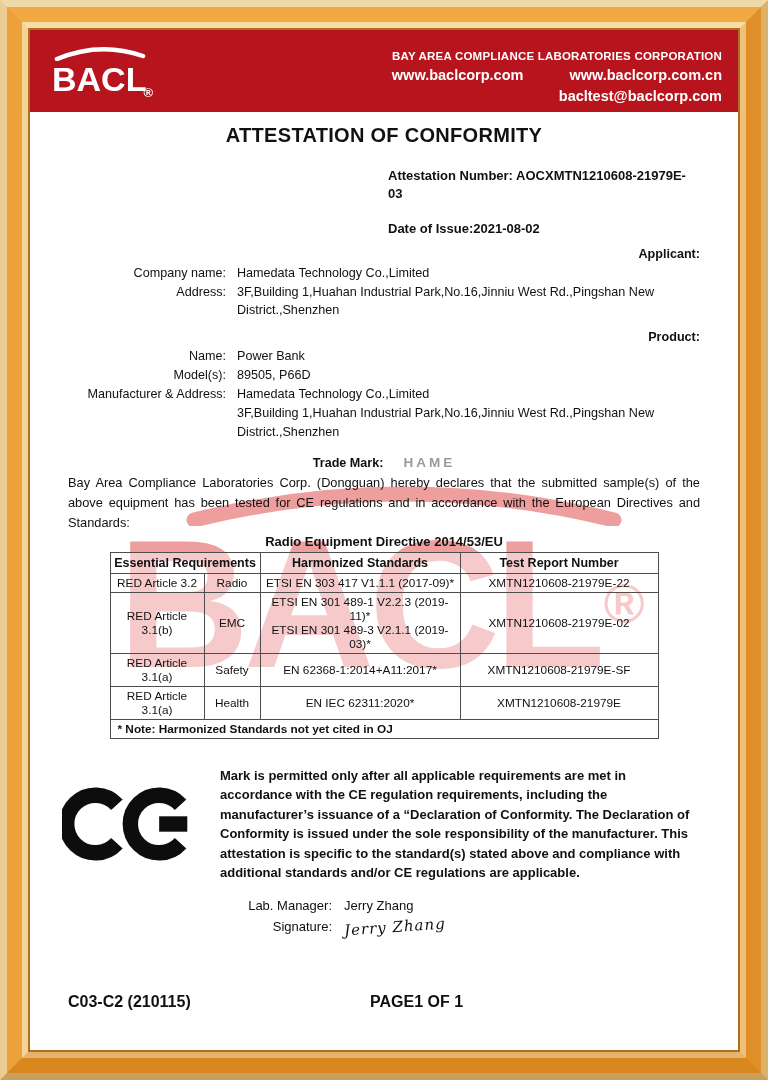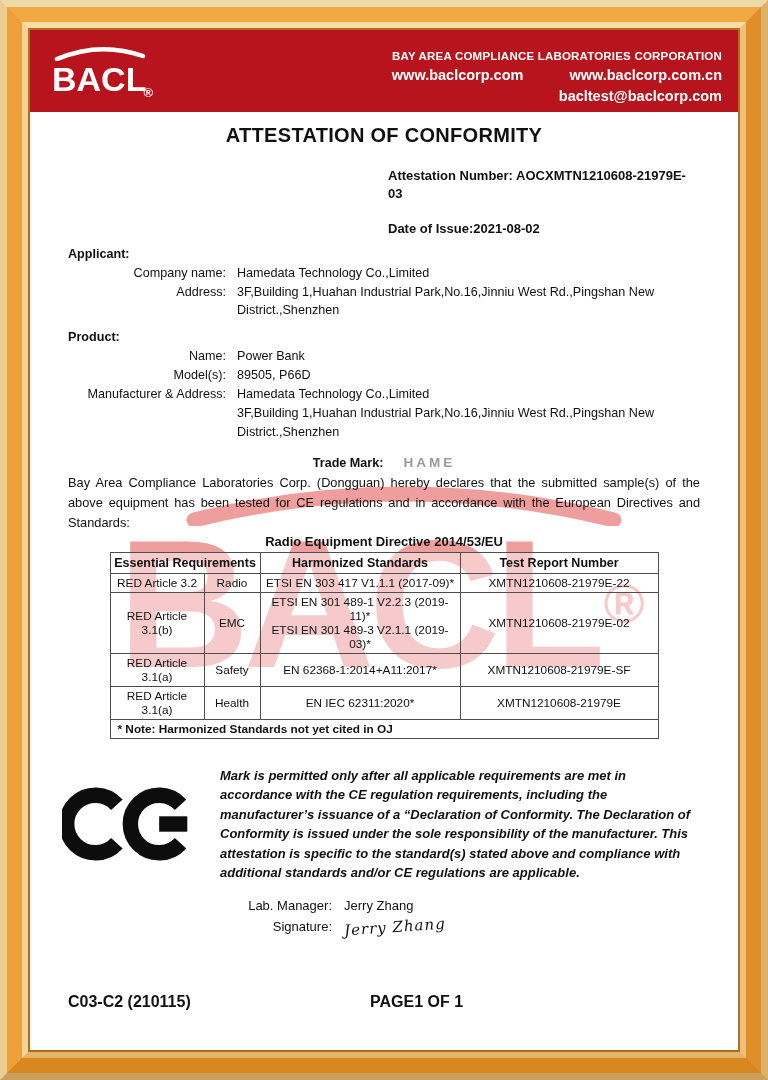--- a/index.html
+++ b/index.html
@@ -18,21 +18,21 @@
   .banner-right{color:#fff;text-align:right;font-weight:bold;display:flex;flex-direction:column;gap:5px;margin-top:12px;}
   .org-name{font-size:11.5px;letter-spacing:0.2px;}
   .sites{font-size:14.5px;display:flex;gap:46px;justify-content:flex-end;align-items:flex-end;}
   .email{font-size:14.5px;}
   
   .main{padding:0 38px;position:relative;}
   .doc-title{margin-top:12px;text-align:center;font-size:20px;font-weight:bold;letter-spacing:0.3px;}
   .meta-line{font-weight:bold;font-size:13px;margin-left:320px;line-height:1.38;}
   .m1{margin-top:20px;}
   .m2{margin-top:17px;}
-  .section-label{font-weight:bold;font-size:12.6px;line-height:1.5;}
+  .section-label{font-weight:bold;font-size:12.6px;line-height:1.5;text-align:right;}
   .sec-applicant{margin-top:7px;}
   .sec-product{margin-top:8px;}
   .kv{display:flex;font-size:12.6px;line-height:1.5;}
   .kv-label{width:158px;text-align:right;flex:none;}
   .kv-value{margin-left:11px;max-width:466px;}
   .preline{white-space:pre-line;}
   .trade-row{margin-top:11px;font-size:12.6px;font-weight:bold;line-height:1.5;text-align:center;}
   .hame{color:#9a9a9a;font-weight:bold;letter-spacing:3px;margin-left:20px;font-size:13.5px;}
   .declaration{text-align:justify;line-height:1.56;font-size:12.8px;position:relative;z-index:2;}
   
@@ -42,21 +42,21 @@
   .wm-text{font-size:182px;font-weight:bold;line-height:0.78;letter-spacing:-6px;margin-top:8px;white-space:nowrap;font-family:"Liberation Sans",sans-serif;}
   .wm-reg{font-size:56px;letter-spacing:0;position:relative;top:-44px;margin-left:4px;}
   .dir-title{text-align:center;font-weight:bold;font-size:13px;position:relative;z-index:1;margin-top:1px;}
   table.red-table{position:relative;z-index:1;margin:3px auto 0;border-collapse:collapse;width:548px;table-layout:fixed;}
   .red-table th,.red-table td{border:1.6px solid #4d4d4d;text-align:center;font-size:11.8px;padding:2px 3px;background:rgba(255,255,255,0.45);vertical-align:middle;}
   .red-table th{font-size:12.5px;padding:3px;}
   .note-cell{text-align:left !important;font-weight:bold;padding-left:7px !important;}
   
   .ce-row{margin-top:25px;display:flex;align-items:flex-start;}
   .ce-mark{flex:none;margin-left:-6px;}
-  .ce-statement{font-style:italic;font-weight:bold;font-size:13px;line-height:1.5;margin-left:24px;width:478px;margin-top:2px;}
+  .ce-statement{font-weight:bold;font-size:13px;line-height:1.5;margin-left:24px;width:478px;margin-top:2px;}
   
   .attest{margin-top:14px;font-size:13px;}
   .attest-label{margin-left:104px;font-weight:normal;}
   .attest-row{display:flex;margin-top:5px;align-items:center;}
   .attest-row-label{width:264px;text-align:right;flex:none;}
   .attest-value{margin-left:12px;}
   .sig-script{display:inline-block;font-family:"DejaVu Serif",serif;font-style:italic;font-size:15px;transform:rotate(-4deg);letter-spacing:1px;}
   
   .footer{position:absolute;top:963px;left:38px;right:38px;font-size:16px;font-weight:bold;}
   .page-num{position:absolute;left:282px;top:0;padding-left:20px;}

